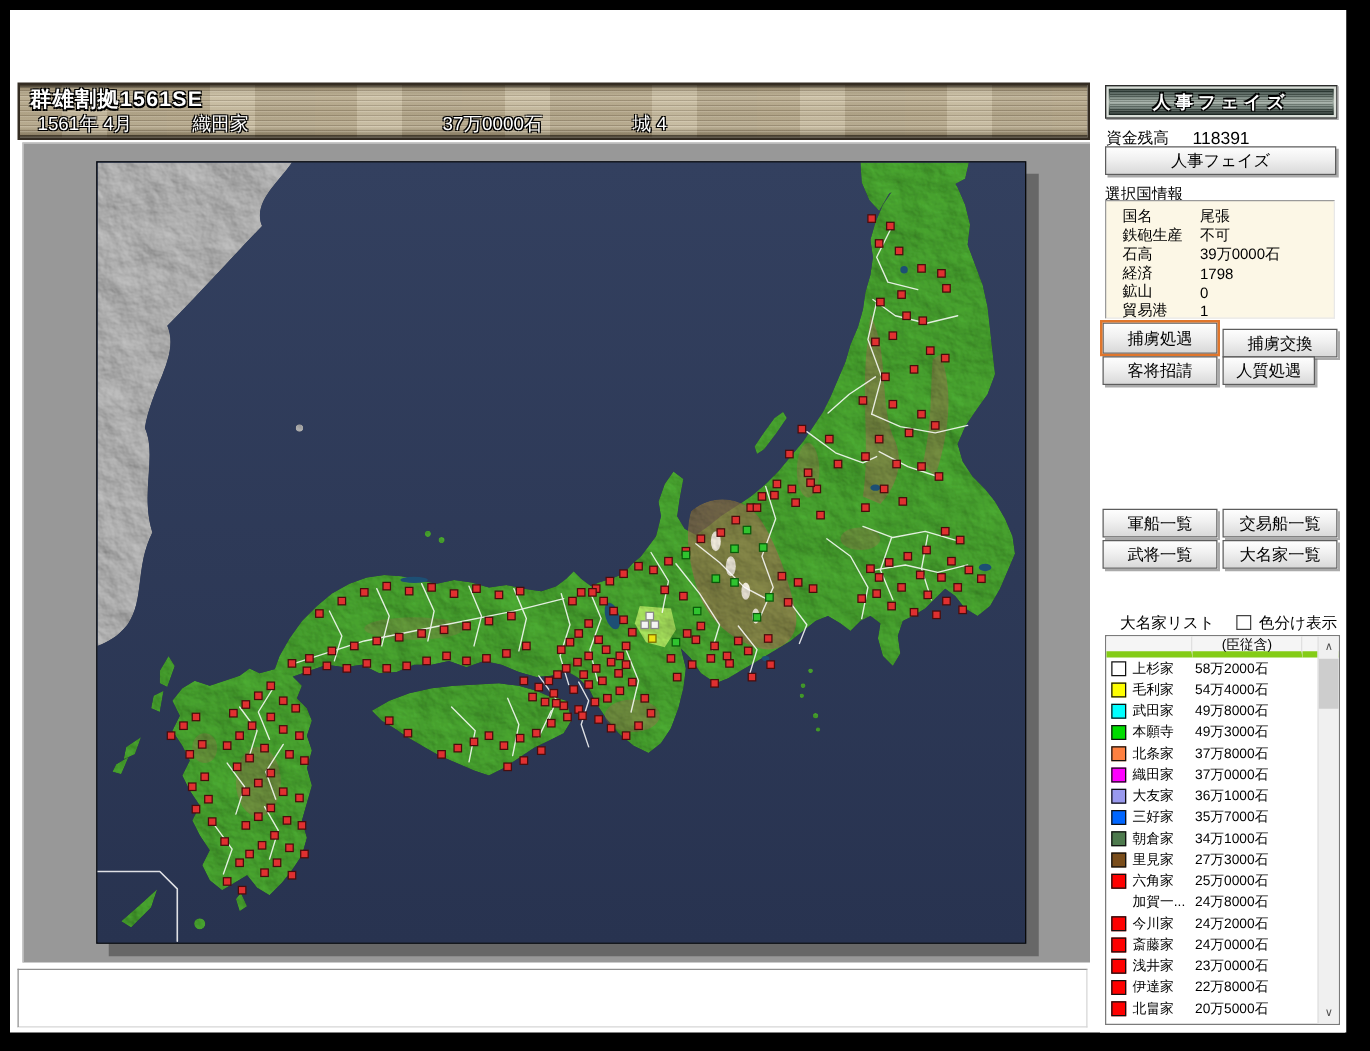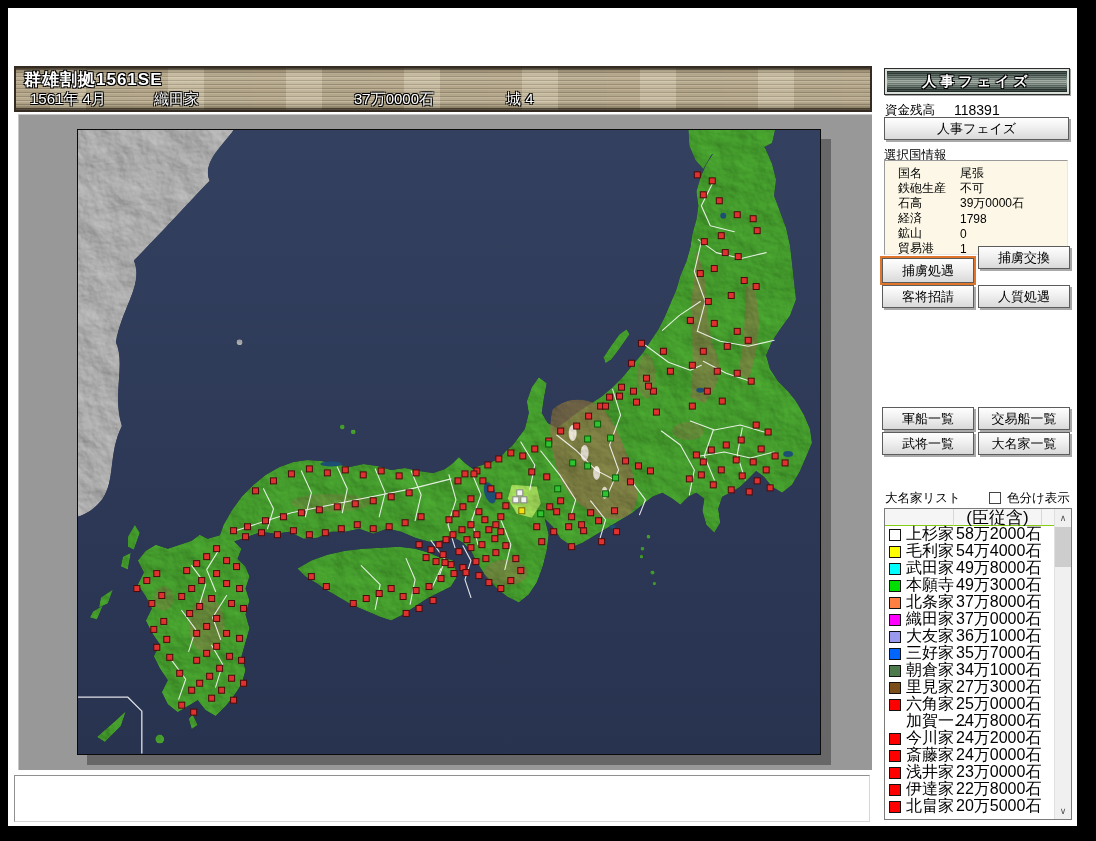--- a/index.html
+++ b/index.html
@@ -58,34 +58,34 @@
   .btn{position:absolute;display:flex;align-items:center;justify-content:center;font-size:13px;color:#000;cursor:pointer;
     background:linear-gradient(180deg,#fefefe 0%,#f0f0f0 45%,#d9d9d9 100%);
     border:1px solid #5c5c5c;box-shadow:2px 2px 0 rgba(100,100,100,.55);}
   .btn.focused{outline:2px solid #e0762c;outline-offset:0px;}
   .cmd-end{left:4px;top:51px;width:185px;height:23px;}
   .glabel{position:absolute;left:4px;top:81px;font-size:12.5px;color:#000;}
   .infobox{position:absolute;left:4px;top:94px;width:184px;height:95px;background:#fcf7e6;
     border:1px solid #9a9a9a;border-bottom-color:#e8e8e8;border-right-color:#e8e8e8;padding-top:5px;}
   .ib-row{display:flex;height:15px;align-items:center;font-size:12px;color:#000;}
   .ib-l{width:62px;margin-left:13px;} .ib-v{flex:1;}
-  .a1{left:2px;top:192px;width:92px;height:25px;} .a2{left:98px;top:180px;width:92px;height:23px;}
-  .a3{left:2px;top:219px;width:92px;height:23px;} .a4{left:98px;top:219px;width:92px;height:23px;}
+  .a1{left:2px;top:192px;width:92px;height:25px;} .a2{left:98px;top:197px;width:92px;height:23px;}
+  .a3{left:2px;top:219px;width:92px;height:23px;} .a4{left:98px;top:219px;width:74px;height:23px;}
   .l1{left:2px;top:341px;width:92px;height:23px;} .l2{left:98px;top:341px;width:92px;height:23px;}
   .l3{left:2px;top:366px;width:92px;height:23px;} .l4{left:98px;top:366px;width:92px;height:23px;}
-  .dlabel{position:absolute;left:5px;top:424px;font-size:12.5px;color:#000;}
+  .dlabel{position:absolute;left:16px;top:424px;font-size:12.5px;color:#000;}
   .cb{position:absolute;left:109px;top:426px;width:12px;height:12px;border:1px solid #444;background:#fff;cursor:pointer;}
   .cblabel{position:absolute;left:127px;top:424px;font-size:12.5px;color:#000;}
   .listbox{position:absolute;left:4px;top:442px;width:188px;height:312px;background:#fff;border:1px solid #7b7b7b;overflow:hidden;}
   .lv-header{display:flex;height:17px;}
-  .lv-header div{background:#f5f5f5;border-right:1px solid #d8d8d8;border-bottom:1px solid #84cc16;
-    font-size:17px;color:#000;display:flex;align-items:center;justify-content:center;}
+  .lv-header div{background:#f5f5f5;border-right:1px solid #d8d8d8;border-bottom:5px solid #84cc16;
+    font-size:11px;color:#000;display:flex;align-items:center;justify-content:center;}
   .h1{width:69px;} .h2{width:88px;} .h3{flex:1;}
   .lv-body{position:absolute;left:0;top:17px;right:17px;bottom:0;}
-  .lv-row{height:17px;display:flex;align-items:center;font-size:16px;color:#000;cursor:pointer;}
+  .lv-row{height:17px;display:flex;align-items:center;font-size:11px;color:#000;cursor:pointer;}
   .swatch{width:12px;height:12px;border:1px solid #111;margin-left:4px;flex:none;}
   .swatch.none{visibility:hidden;}
   .lv-name{margin-left:5px;width:50px;white-space:nowrap;}
   .lv-koku{white-space:nowrap;}
   .sbar{position:absolute;right:0;top:0;bottom:0;width:17px;background:#f0f0f0;border-left:1px solid #e0e0e0;}
   .sb-up,.sb-down{position:absolute;left:0;width:100%;height:17px;display:flex;align-items:center;justify-content:center;
     color:#505050;font-size:9px;cursor:pointer;}
   .sb-up{top:0;} .sb-down{bottom:0;}
   .sb-thumb{position:absolute;left:0;top:18px;width:100%;height:40px;background:#cdcdcd;cursor:pointer;}
 </style>

